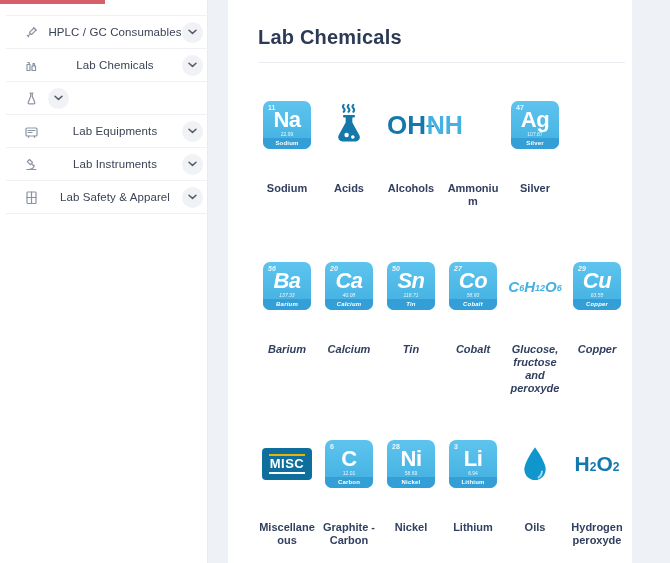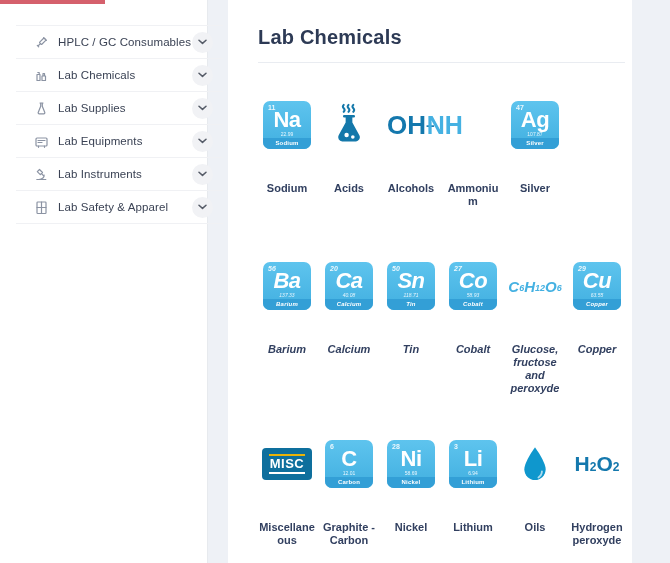--- a/index.html
+++ b/index.html
@@ -7,22 +7,22 @@
   body {
     width:670px; height:563px; position:relative; overflow:hidden;
     background:#eef1f6;
     font-family:"Liberation Sans", sans-serif;
   }
   
   .sidebar { position:absolute; left:0; top:0; width:208px; height:563px;
              background:#fff; border-right:1px solid #e7eaee; }
   .top-accent { position:absolute; left:0; top:0; width:105px; height:4px;
                 background:#d5606c; z-index:5; }
-  .nav { list-style:none; margin:16px; padding:0; position:absolute; top:9px; left:0;
-         width:100%; border-top:1px solid #f0f1f4; }
+  .nav { list-style:none; margin:6px; padding:0; position:absolute; top:9px; left:0;
+         width:100%; border-top:1px solid #f0f1f4;text-align:center; }
   .nav li { display:flex; align-items:center; height:33px;
             border-bottom:1px solid #f0f1f4; padding:0 10px 0 17px; cursor:pointer; }
   .sicon { width:16px; height:16px; margin-right:9px; display:flex;
            align-items:center; justify-content:center; color:#8b93a3; flex-shrink:0; }
   .sicon svg { stroke:#8b93a3; fill:none; stroke-width:1.2; stroke-linecap:round; stroke-linejoin:round; }
   .slabel { flex:1; font-size:11.5px; color:#3a4254; font-weight:500; letter-spacing:.1px;
             white-space:nowrap; overflow:hidden; }
   .chev { width:21px; height:21px; border-radius:50%; background:#f1f2f5;
           display:flex; align-items:center; justify-content:center; flex-shrink:0; }
   
@@ -104,21 +104,20 @@
             <path d="M1 1.2l3.5 3.2L8 1.2" fill="none" stroke="#565c68" stroke-width="1.5" stroke-linecap="round" stroke-linejoin="round"></path>
           </svg>
       </span>
     </li>
     <li>
       <span class="sicon">
         <svg width="15" height="15" viewBox="0 0 15 15">
             <path d="M6 2h3M6.7 2v3.2L4.2 11.5a1 1 0 0 0 .95 1.3h4.7a1 1 0 0 0 .95-1.3L8.3 5.2V2"></path>
           </svg>
       </span>
-      <span class="slabel">Lab Supplies</span>
       <span class="chev">
         <svg width="9" height="6" viewBox="0 0 9 6">
             <path d="M1 1.2l3.5 3.2L8 1.2" fill="none" stroke="#565c68" stroke-width="1.5" stroke-linecap="round" stroke-linejoin="round"></path>
           </svg>
       </span>
     </li>
     <li>
       <span class="sicon">
         <svg width="15" height="15" viewBox="0 0 15 15">
             <rect x="2" y="4" width="11" height="8" rx="1"></rect>

